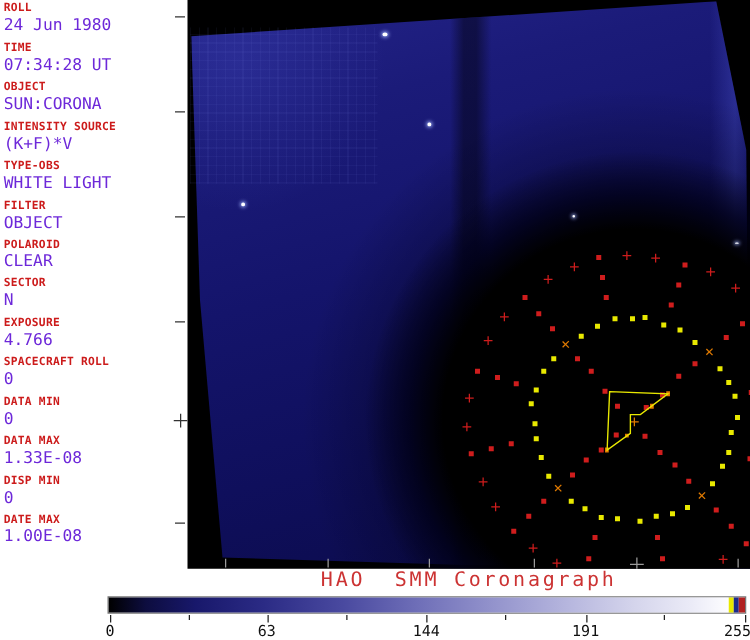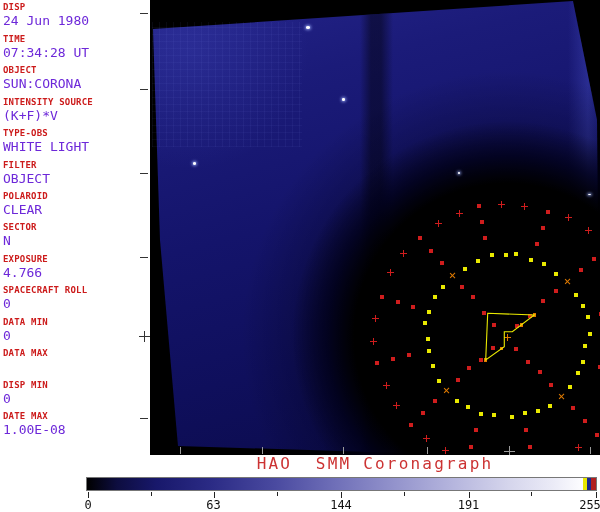--- a/index.html
+++ b/index.html
@@ -60,21 +60,21 @@
   .cb-labels{position:absolute;left:86px;top:499px;width:511px;height:13px;}
   .cb-label{position:absolute;transform:translateX(-50%);font-size:12px;color:#111;line-height:12px;}
 </style>
 </head>
 <body>
 
 <div class="screen">
 
   <div class="sidebar">
       <div class="meta-row" style="top: 3px;">
-        <div class="meta-label">DISP</div>
+        <div class="meta-label">ROLL</div>
         <div class="meta-value">24 Jun 1980</div>
       </div>
       <div class="meta-row" style="top: 35px;">
         <div class="meta-label">TIME</div>
         <div class="meta-value">07:34:28 UT</div>
       </div>
       <div class="meta-row" style="top: 66px;">
         <div class="meta-label">OBJECT</div>
         <div class="meta-value">SUN:CORONA</div>
       </div>
@@ -105,20 +105,21 @@
       <div class="meta-row" style="top: 286px;">
         <div class="meta-label">SPACECRAFT ROLL</div>
         <div class="meta-value">0</div>
       </div>
       <div class="meta-row" style="top: 318px;">
         <div class="meta-label">DATA MIN</div>
         <div class="meta-value">0</div>
       </div>
       <div class="meta-row" style="top: 349px;">
         <div class="meta-label">DATA MAX</div>
+        <div class="meta-value">1.33E-08</div>
       </div>
       <div class="meta-row" style="top: 381px;">
         <div class="meta-label">DISP MIN</div>
         <div class="meta-value">0</div>
       </div>
       <div class="meta-row" style="top: 412px;">
         <div class="meta-label">DATE MAX</div>
         <div class="meta-value">1.00E-08</div>
       </div>
       <div class="axis-tick-left" style="top: 13px;"></div>

